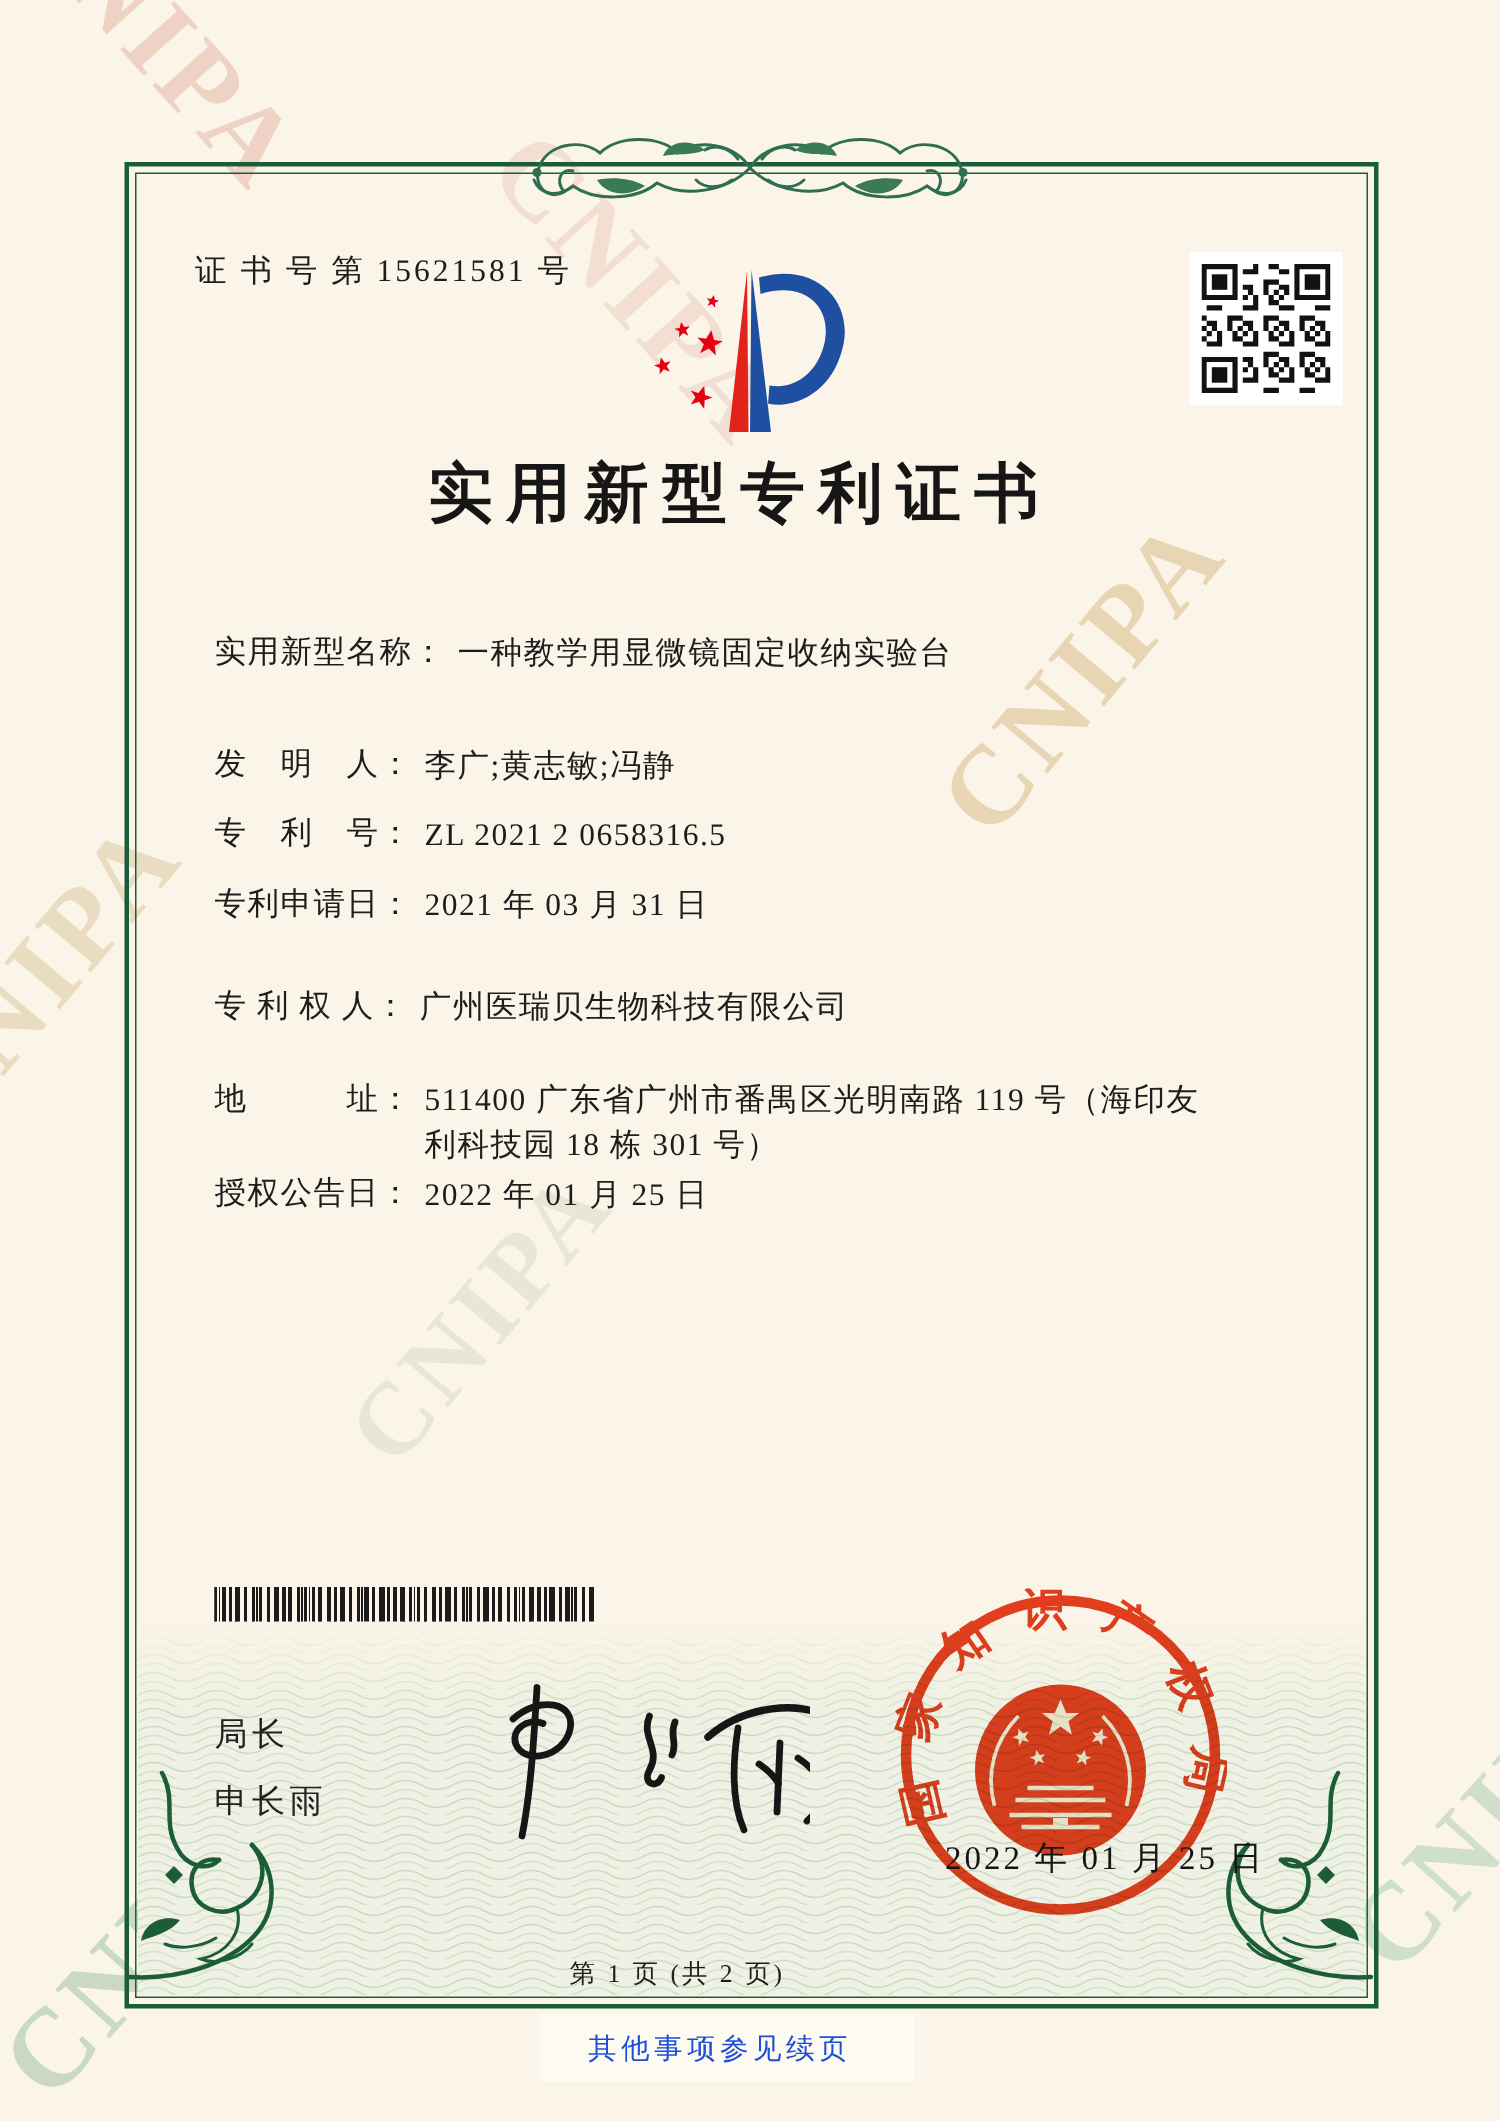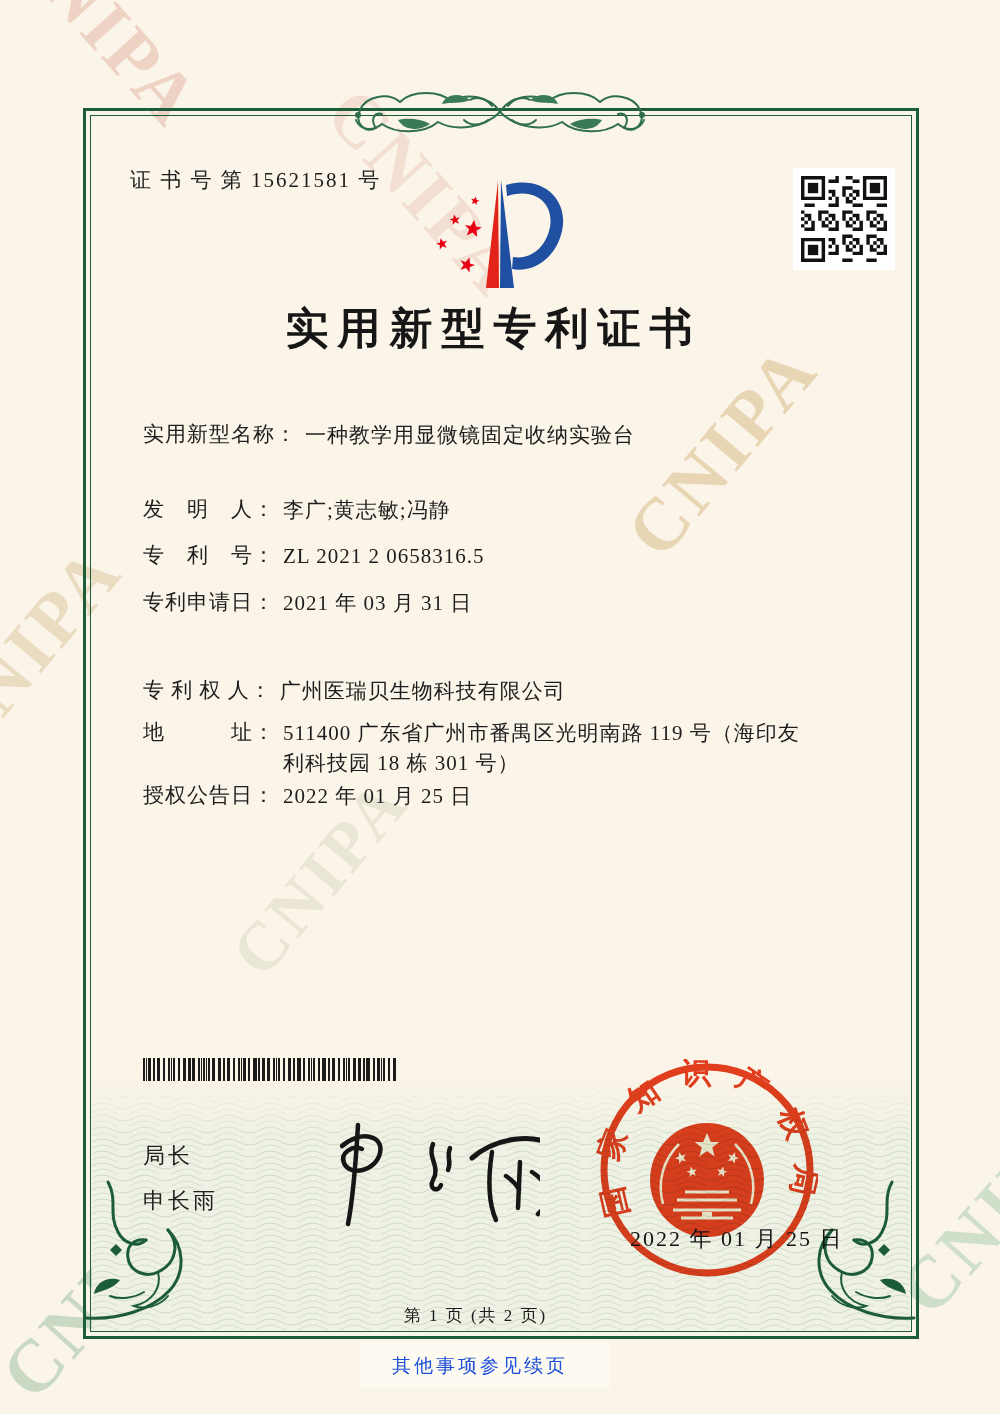--- a/index.html
+++ b/index.html
@@ -34,40 +34,40 @@
   .qr-quiet{position:absolute; left:793px; top:168px; width:102px; height:102px; background:#ffffff;}
   .qr{position:absolute; left:801px; top:176px;}
   .logo{position:absolute; left:415px; top:168px;}
   .title{position:absolute; left:0; top:300px; width:987px; text-align:center;
     font-size:43px; font-weight:700; letter-spacing:9px; color:#161616;}
   
   .frow{position:absolute; left:143px; font-size:21px; display:flex; align-items:flex-start; letter-spacing:1px;}
   .frow .flabel{white-space:nowrap;}
   .frow .fvalue{margin-left:8px; max-width:535px; line-height:30px;}
   .r0{top:420px;} .r1{top:495px;} .r2{top:541px;} .r3{top:572px;margin-top:16px;}
-  .r4{top:676px;} .r5{top:718px;} .r6{top:781px;}
+  .r4{top:656px;} .r5{top:718px;} .r6{top:781px;}
   .grant2{position:absolute; left:510px; top:0; display:flex; font-size:21px; letter-spacing:1px;}
   
   .bodytext{position:absolute; left:143px; top:828px; width:737px;
     font-size:20px; line-height:31px; text-align:justify;}
   .bodytext p{margin:0; text-indent:2em;}
   
   .barcode{position:absolute; left:143px; top:1058px; width:255px; height:23px;
     background-image:
       repeating-linear-gradient(90deg,#1b1b1b 0 2px,rgba(0,0,0,0) 2px 5px),
       repeating-linear-gradient(90deg,#1b1b1b 0 1px,rgba(0,0,0,0) 1px 7px),
       repeating-linear-gradient(90deg,rgba(0,0,0,0) 0 3px,#1b1b1b 3px 4px,rgba(0,0,0,0) 4px 11px);}
   .signer{position:absolute; left:143px; font-size:22px; letter-spacing:3px;
     font-family:"Liberation Sans","DejaVu Sans",sans-serif; color:#222;}
   .signer.t{top:1141px;} .signer.n{top:1186px;}
   .signature{position:absolute; left:300px; top:1120px;}
   .seal{position:absolute; left:596px; top:1059px; mix-blend-mode:multiply;}
   .seal-date{position:absolute; left:630px; top:1224px; font-size:22px; letter-spacing:2px; color:#141414;}
   .page-info{position:absolute; left:0; top:1304px; width:903px; text-align:center;
-    font-size:17px; letter-spacing:2px;margin-left:24px;}
+    font-size:17px; letter-spacing:2px;}
   .note-box{position:absolute; left:360px; top:1342px; width:250px; height:46px; background:#fdfaf1;}
   .note{position:absolute; left:0; top:1353px; width:960px; text-align:center;
     font-size:19px; letter-spacing:3px; color:#1d4ed8;}
 </style>
 </head>
 <body>
 
 <div class="page">
 
   <span class="wm wm1">CNIPA</span>

